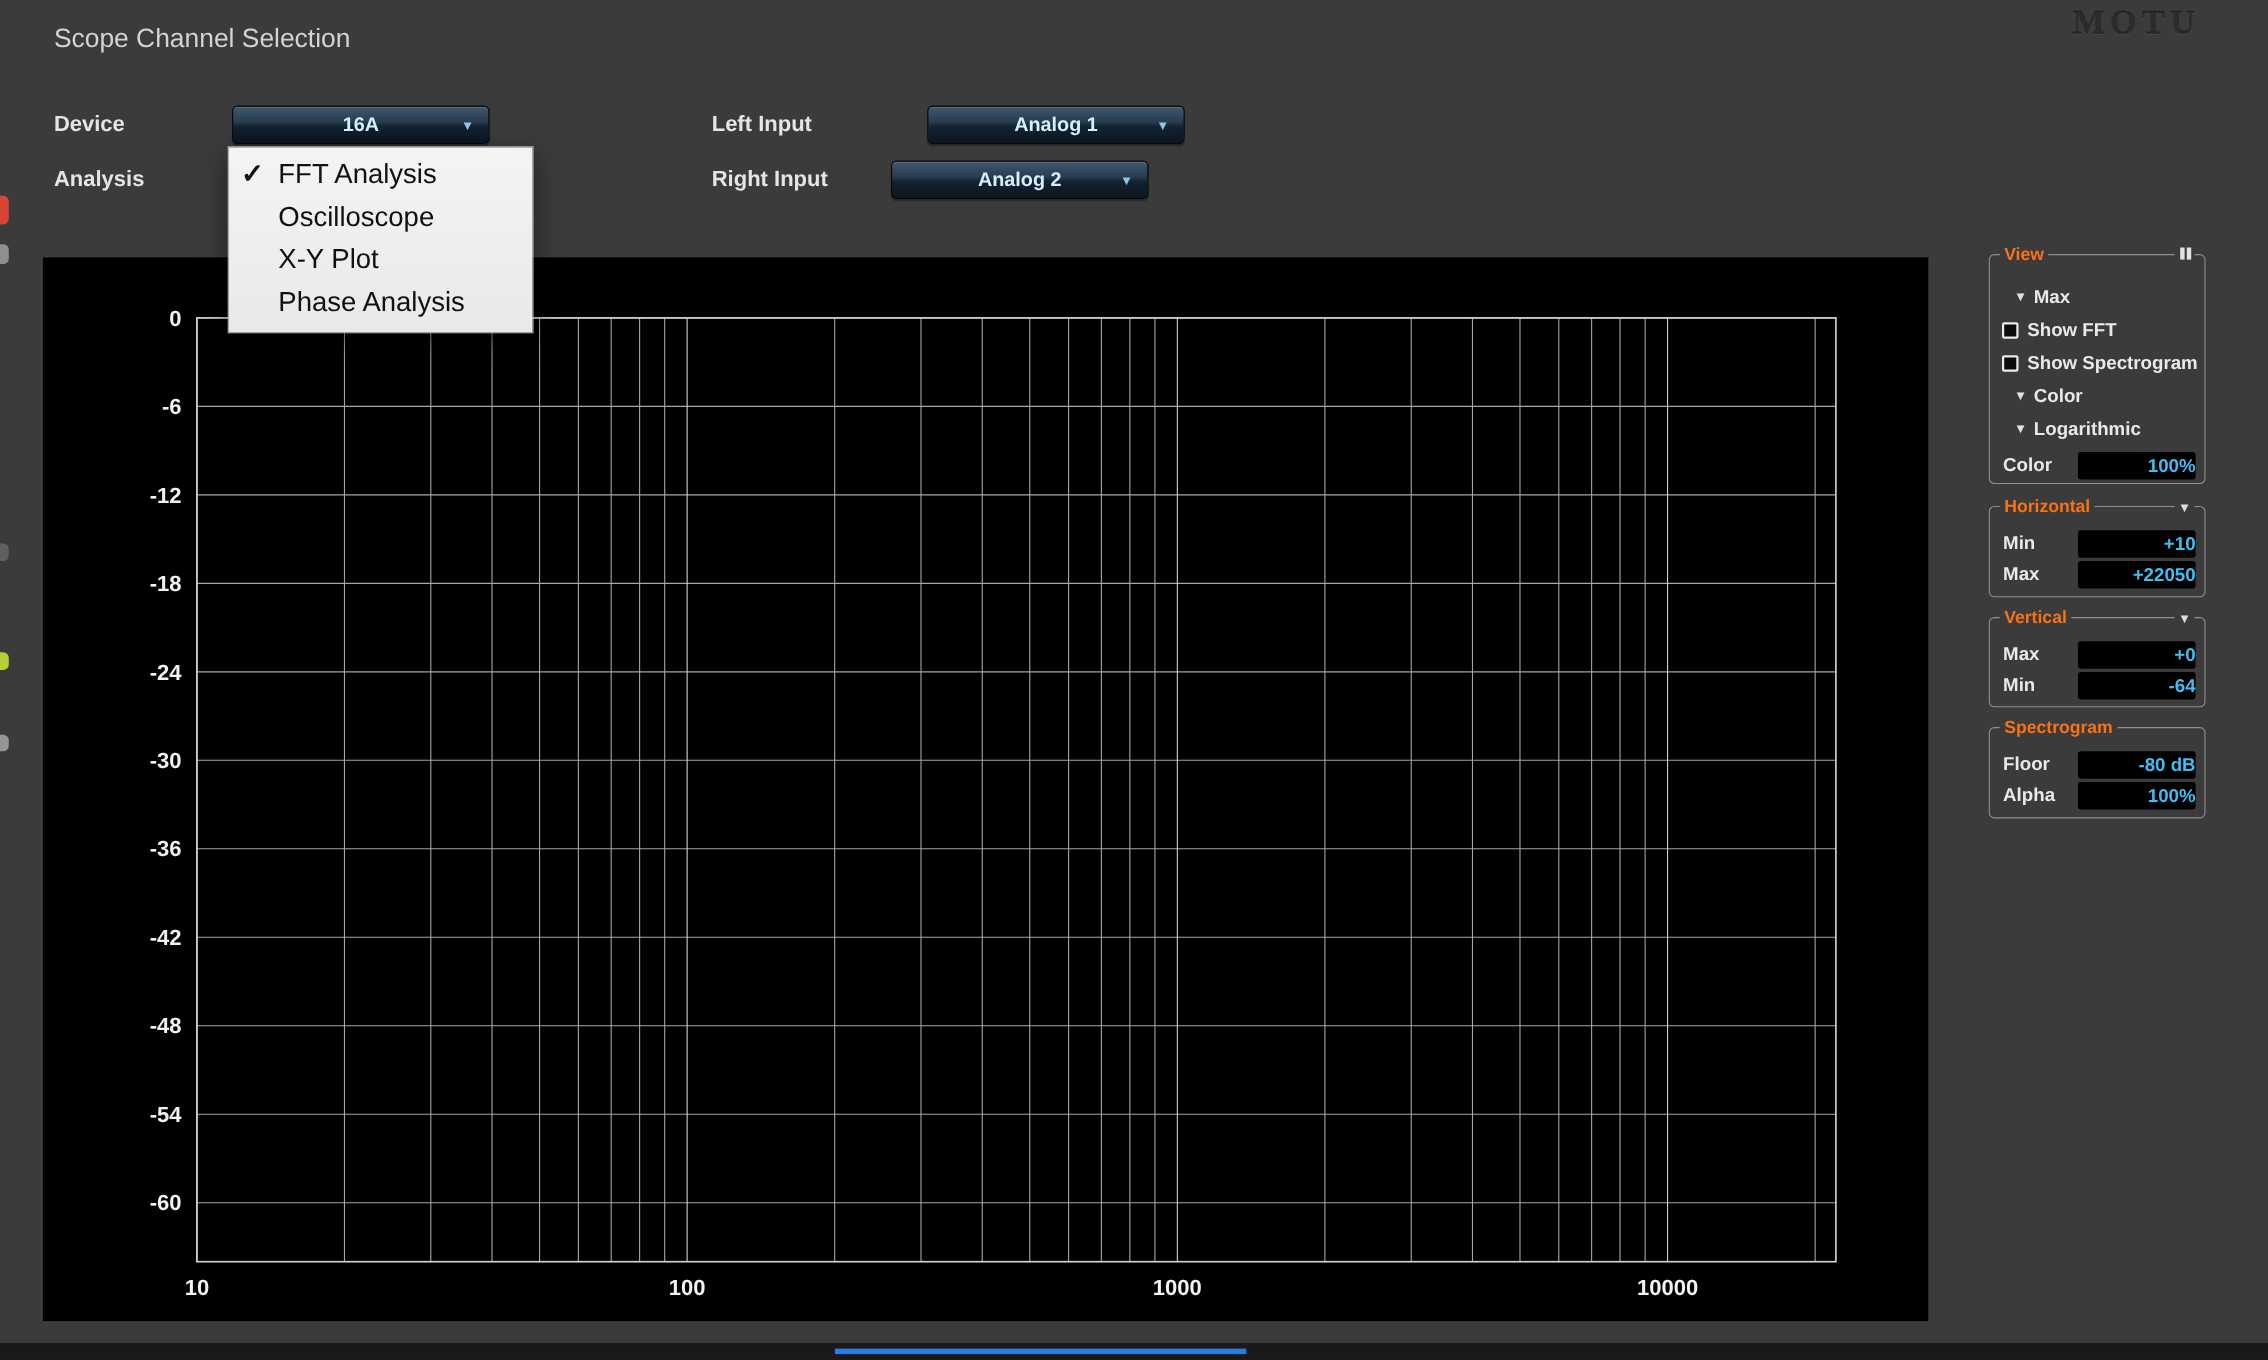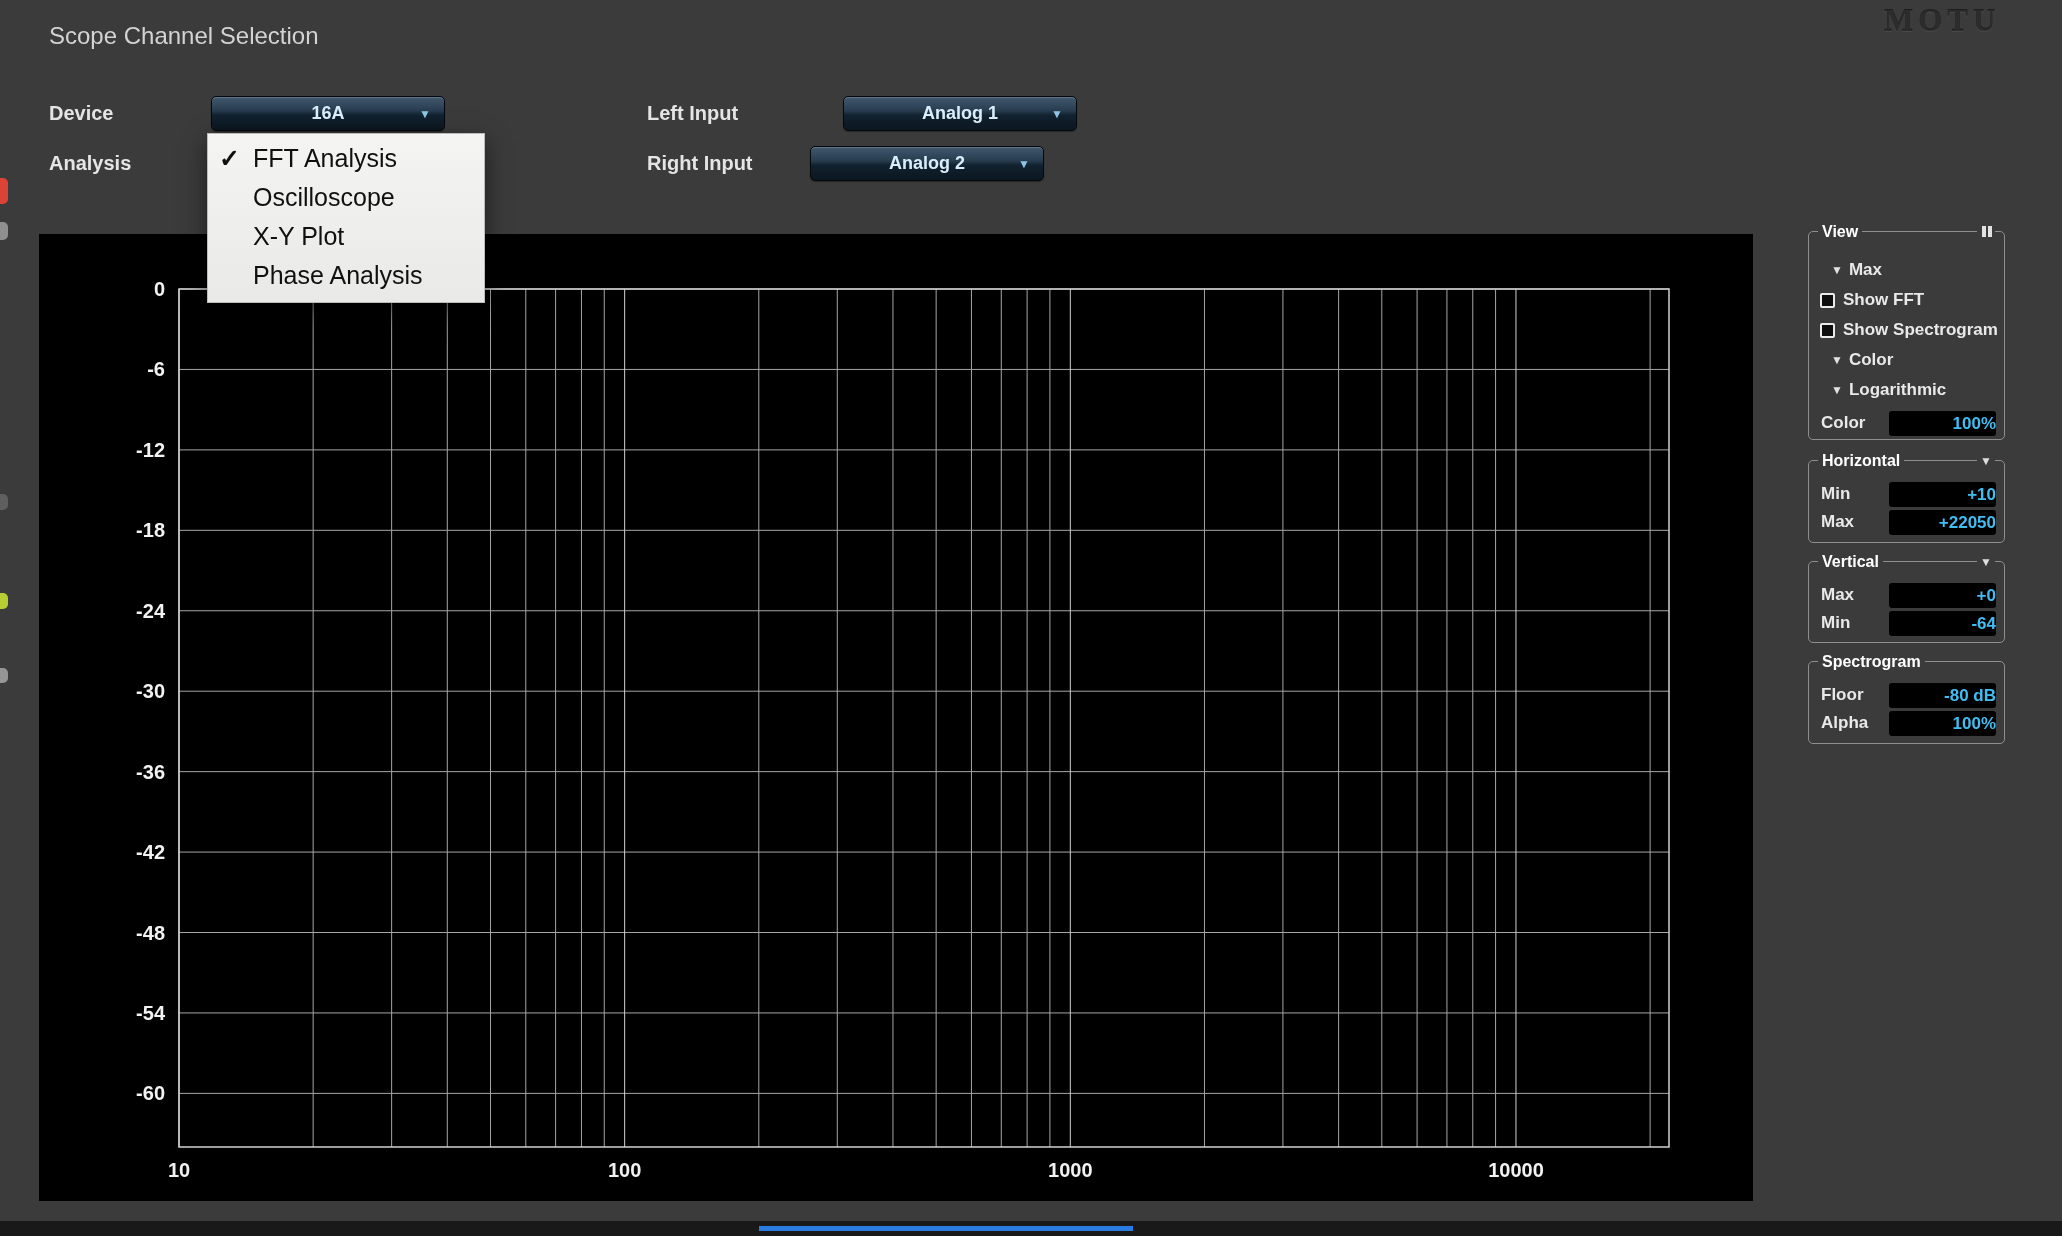--- a/index.html
+++ b/index.html
@@ -37,21 +37,21 @@
   .menu {
     position: absolute; left: 207px; top: 133px; width: 278px; padding: 5px 0 7px;
     background: linear-gradient(#f4f4f2, #e9e9e7);
     border: 1px solid #bcbcbc; box-shadow: 0 8px 22px rgba(0,0,0,0.5);
     z-index: 20;
   }
   .menu-item { position: relative; height: 39px; line-height: 39px; padding-left: 45px; font-size: 25px; color: #101010; }
   .menu-check { position: absolute; left: 11px; top: 0; font-size: 25px; font-weight: bold; }
 
   .group { position: absolute; left: 1808px; width: 197px; border: 1px solid #8e8e8e; border-radius: 5px; }
-  .legend { position: absolute; top: -10px; left: 9px; padding: 0 4px; background: #3b3b3b; font-size: 16px; font-weight: bold; color: #ffffff; line-height: 19px; }
+  .legend { position: absolute; top: -10px; left: 9px; padding: 0 4px; background: #3b3b3b; font-size: 16px; font-weight: bold; color: #f97316; line-height: 19px; }
   .legend-right { position: absolute; top: -8px; right: 9px; padding: 0 3px; background: #3b3b3b; line-height: 16px; }
   .legend-tri { font-size: 12px; color: #dcdcdc; }
   .pbar { display: inline-block; width: 4px; height: 11px; background: #e2e2e2; margin-left: 2px; }
 
   .view-body { padding-top: 23px; }
   .hv-body { padding-top: 19px; }
 
   .vrow { display: flex; align-items: center; height: 30px; font-size: 17px; font-weight: bold; color: #e9e9e9; }
   .vrow.disc { padding-left: 22px; }
   .vrow.cb { padding-left: 11px; }

